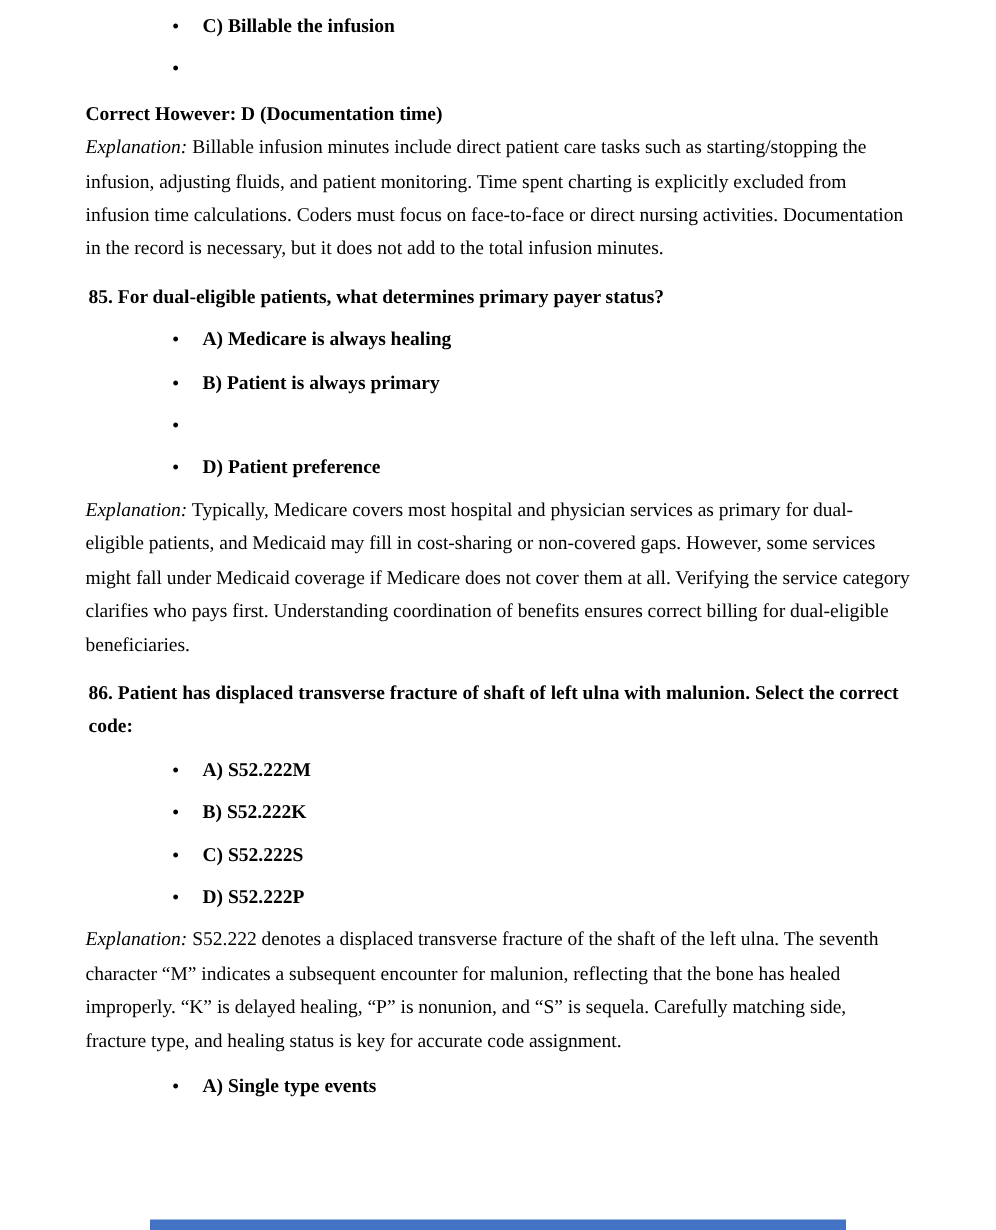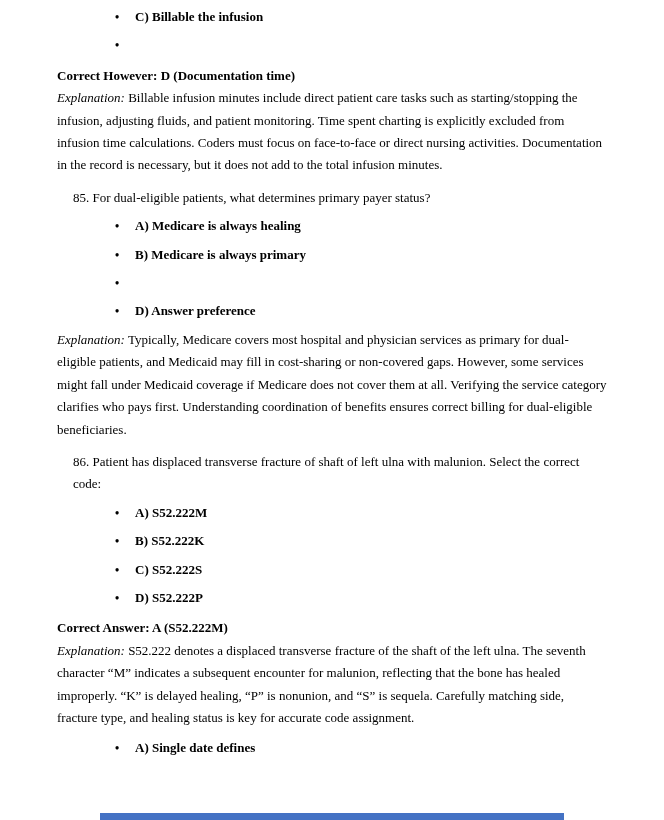--- a/index.html
+++ b/index.html
@@ -15,22 +15,22 @@
     overflow: hidden;
     font-family: "Liberation Serif", "DejaVu Serif", serif;
     color: #000000;
     font-size: 13px;
     line-height: 22.4px;
   }
   .doc-body {
     padding: 6px 57px 0 57px;
   }
   .question {
-    font-weight: normal;
-    margin: 10px 0 6px 16px;
+    font-weight: bold;
+    margin: 10px 0 6px 2px;
   }
   .bullet {
     display: flex;
     padding-left: 58px;
     margin: 0 0 6px 0;
     font-weight: bold;
   }
   .bullet .dot {
     width: 20px;
     flex: 0 0 20px;
@@ -69,48 +69,47 @@
       </div>
       <p class="answer">Correct However: D (Documentation time)</p>
       <p class="explanation"><span class="exp-label">Explanation:</span><span> Billable infusion minutes include direct patient care tasks such as starting/stopping the infusion, adjusting fluids, and patient monitoring. Time spent charting is explicitly excluded from infusion time calculations. Coders must focus on face-to-face or direct nursing activities. Documentation in the record is necessary, but it does not add to the total infusion minutes.</span></p>
       <p class="question">85. For dual-eligible patients, what determines primary payer status?</p>
       <div class="bullet">
         <span class="dot">•</span>
         <span>A) Medicare is always healing</span>
       </div>
       <div class="bullet">
         <span class="dot">•</span>
-        <span>B) Medicare is always primary</span>
+        <span>B) Patient is always primary</span>
       </div>
       <div class="bullet">
         <span class="dot">•</span>
       </div>
       <div class="bullet">
         <span class="dot">•</span>
-        <span>D) Answer preference</span>
+        <span>D) Patient preference</span>
       </div>
       <p class="explanation"><span class="exp-label">Explanation:</span><span> Typically, Medicare covers most hospital and physician services as primary for dual-eligible patients, and Medicaid may fill in cost-sharing or non-covered gaps. However, some services might fall under Medicaid coverage if Medicare does not cover them at all. Verifying the service category clarifies who pays first. Understanding coordination of benefits ensures correct billing for dual-eligible beneficiaries.</span></p>
       <p class="question">86. Patient has displaced transverse fracture of shaft of left ulna with malunion. Select the correct code:</p>
       <div class="bullet">
         <span class="dot">•</span>
         <span>A) S52.222M</span>
       </div>
       <div class="bullet">
         <span class="dot">•</span>
         <span>B) S52.222K</span>
       </div>
       <div class="bullet">
         <span class="dot">•</span>
         <span>C) S52.222S</span>
       </div>
       <div class="bullet">
         <span class="dot">•</span>
         <span>D) S52.222P</span>
       </div>
-      <p class="answer">Correct Answer: A (S52.222M)</p>
       <p class="explanation"><span class="exp-label">Explanation:</span><span> S52.222 denotes a displaced transverse fracture of the shaft of the left ulna. The seventh character “M” indicates a subsequent encounter for malunion, reflecting that the bone has healed improperly. “K” is delayed healing, “P” is nonunion, and “S” is sequela. Carefully matching side, fracture type, and healing status is key for accurate code assignment.</span></p>
       <div class="bullet">
         <span class="dot">•</span>
-        <span>A) Single date defines</span>
+        <span>A) Single type events</span>
       </div>
     </div>
   <div class="footer-bar" style="background: rgb(68, 114, 196);"></div>
 </div>
 
 </body></html>

